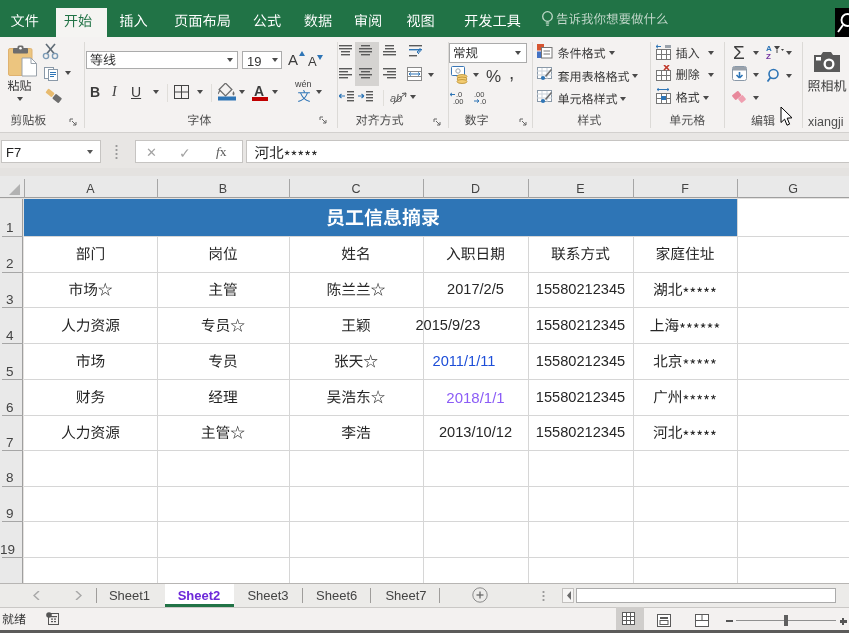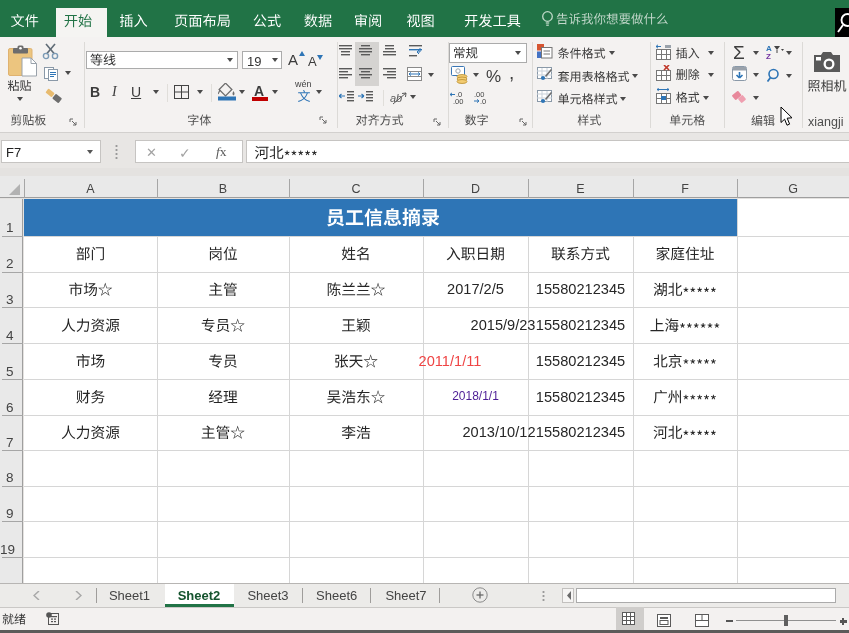--- a/index.html
+++ b/index.html
@@ -426,47 +426,47 @@
 <div class="lt" style="left:0;top:542px;width:13.5px;text-align:right;color:#444;font-size:13.5px">19</div>
 <div class="vgl" style="left:157px;top:199px;height:384px"></div>
 <div class="vgl" style="left:289px;top:199px;height:384px"></div>
 <div class="vgl" style="left:423px;top:199px;height:384px"></div>
 <div class="vgl" style="left:528px;top:199px;height:384px"></div>
 <div class="vgl" style="left:633px;top:199px;height:384px"></div>
 <div class="vgl" style="left:737px;top:199px;height:384px"></div>
 <div class="ab" style="left:24px;top:199px;width:713px;height:36.5px;background:#2e75b6"></div>
 <div class="lt" style="left:475.5px;top:281px;width:120px;margin-left:-60px;text-align:center;color:#262626;font-size:14.6px">2017/2/5</div>
 <div class="lt" style="left:580.5px;top:281px;width:120px;margin-left:-60px;text-align:center;color:#262626;font-size:14.6px">15580212345</div>
-<div class="lt" style="left:475.5px;top:317px;width:120px;margin-left:-60px;text-align:right;color:#262626;font-size:14.6px">2015/9/23</div>
+<div class="lt" style="left:475.5px;top:317px;width:120px;margin-left:-60px;text-align:left;color:#262626;font-size:14.6px">2015/9/23</div>
 <div class="lt" style="left:580.5px;top:317px;width:120px;margin-left:-60px;text-align:center;color:#262626;font-size:14.6px">15580212345</div>
-<div class="lt" style="left:450px;top:353px;width:120px;margin-left:-60px;text-align:center;color:#ef4444;font-size:14.6px">2011/1/11</div>
+<div class="lt" style="left:464px;top:353px;width:120px;margin-left:-60px;text-align:center;color:#1d4ed8;font-size:14.6px">2011/1/11</div>
 <div class="lt" style="left:580.5px;top:353px;width:120px;margin-left:-60px;text-align:center;color:#262626;font-size:14.6px">15580212345</div>
-<div class="lt" style="left:475.5px;top:389px;width:120px;margin-left:-60px;text-align:center;color:#4c1d95;font-size:12px">2018/1/1</div>
+<div class="lt" style="left:475.5px;top:389px;width:120px;margin-left:-60px;text-align:center;color:#8b5cf6;font-size:15px">2018/1/1</div>
 <div class="lt" style="left:580.5px;top:389px;width:120px;margin-left:-60px;text-align:center;color:#262626;font-size:14.6px">15580212345</div>
-<div class="lt" style="left:475.5px;top:424px;width:120px;margin-left:-60px;text-align:right;color:#262626;font-size:14.6px">2013/10/12</div>
+<div class="lt" style="left:475.5px;top:424px;width:120px;margin-left:-60px;text-align:center;color:#262626;font-size:14.6px">2013/10/12</div>
 <div class="lt" style="left:580.5px;top:424px;width:120px;margin-left:-60px;text-align:center;color:#262626;font-size:14.6px">15580212345</div>
 <div class="ab" style="left:0;top:583px;width:849px;height:24px;background:#ecebe9;border-top:1px solid #b7b5b3"></div>
 <div class="ab" style="left:33px;top:591px">
       <svg width="8" height="9">
         <path d="M6 0 L1 4.5 L6 9" fill="none" stroke="#a8a8a8" stroke-width="1.5"></path>
       </svg>
     </div>
 <div class="ab" style="left:74px;top:591px">
       <svg width="8" height="9">
         <path d="M2 0 L7 4.5 L2 9" fill="none" stroke="#a8a8a8" stroke-width="1.5"></path>
       </svg>
     </div>
 <div class="ab" style="left:96px;top:588px;width:1px;height:15px;background:#9f9d9b"></div>
 <div class="ab" style="left:233px;top:588px;width:1px;height:15px;background:#9f9d9b"></div>
 <div class="ab" style="left:302px;top:588px;width:1px;height:15px;background:#9f9d9b"></div>
 <div class="ab" style="left:370px;top:588px;width:1px;height:15px;background:#9f9d9b"></div>
 <div class="ab" style="left:439px;top:588px;width:1px;height:15px;background:#9f9d9b"></div>
 <div class="ab" style="left:165px;top:584px;width:69px;height:23px;background:#fff;border-bottom:3px solid #217346"></div>
 <div class="lt" style="left:129.5px;top:588px;width:80px;margin-left:-40px;text-align:center;color:#444;font-size:13px;font-weight:normal">Sheet1</div>
-<div class="lt" style="left:199.0px;top:588px;width:80px;margin-left:-40px;text-align:center;color:#14532d;font-size:13px;font-weight:bold">Sheet2</div>
+<div class="lt" style="left:199.0px;top:588px;width:80px;margin-left:-40px;text-align:center;color:#6d28d9;font-size:13px;font-weight:bold">Sheet2</div>
 <div class="lt" style="left:268.0px;top:588px;width:80px;margin-left:-40px;text-align:center;color:#444;font-size:13px;font-weight:normal">Sheet3</div>
 <div class="lt" style="left:336.7px;top:588px;width:80px;margin-left:-40px;text-align:center;color:#444;font-size:13px;font-weight:normal">Sheet6</div>
 <div class="lt" style="left:406.0px;top:588px;width:80px;margin-left:-40px;text-align:center;color:#444;font-size:13px;font-weight:normal">Sheet7</div>
 <div class="ab" style="left:472px;top:587px">
       <svg width="17" height="17">
         <circle cx="8" cy="8" r="7.2" fill="none" stroke="#8a8a8a"></circle>
         <line x1="8" y1="4.5" x2="8" y2="11.5" stroke="#6a6a6a" stroke-width="1.3"></line>
         <line x1="4.5" y1="8" x2="11.5" y2="8" stroke="#6a6a6a" stroke-width="1.3"></line>
       </svg>
     </div>

